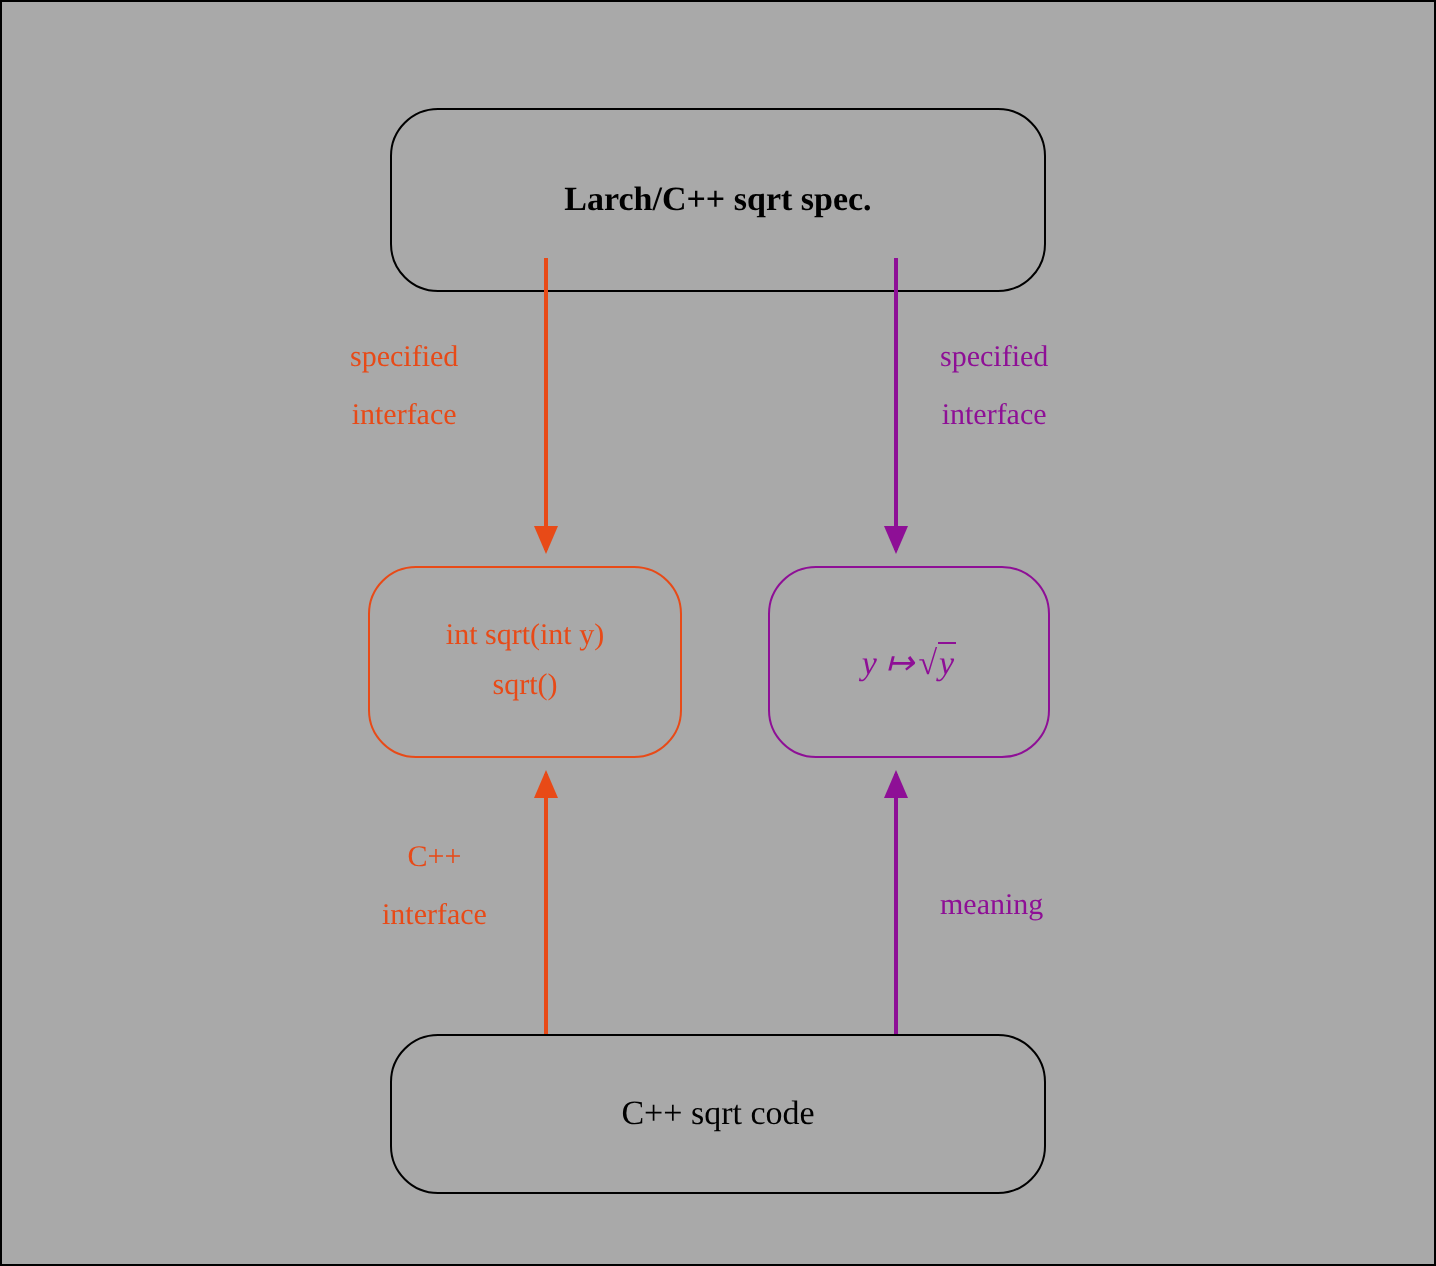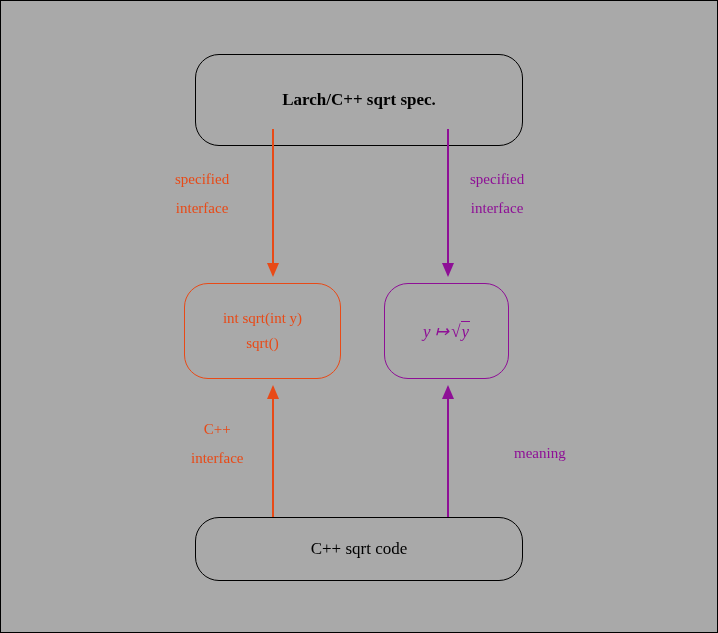--- a/index.html
+++ b/index.html
@@ -40,32 +40,32 @@
     width: 157px;
     height: 96px;
     border-color: #e84a17;
     color: #e84a17;
     font-size: 15px;
     line-height: 1.7;
   }
   .right-box {
     left: 383px;
     top: 282px;
-    width: 125px;
+    width: 141px;
     height: 96px;
     border-color: #8e0f96;
     color: #8e0f96;
     font-style: italic;
     font-size: 17px;
   }
   .bottom-box {
     left: 194px;
     top: 516px;
     width: 328px;
-    height: 64px;
+    height: 80px;
     border-color: #000;
     color: #000;
     font-size: 17px;
   }
   .label {
     position: absolute;
     font-size: 15px;
     line-height: 1.9;
     text-align: center;
   }
@@ -156,15 +156,15 @@
 <div class="label purple" style="left:469px; top:164px;">
   <div>specified</div>
   <div>interface</div>
 </div>
 
 <div class="label orange" style="left:190px; top:414px;">
   <div>C++</div>
   <div>interface</div>
 </div>
 
-<div class="label purple" style="left:469px; top:438px;margin-left:44px;">
+<div class="label purple" style="left:469px; top:438px;">
   <div>meaning</div>
 </div>
 
 </body></html>

